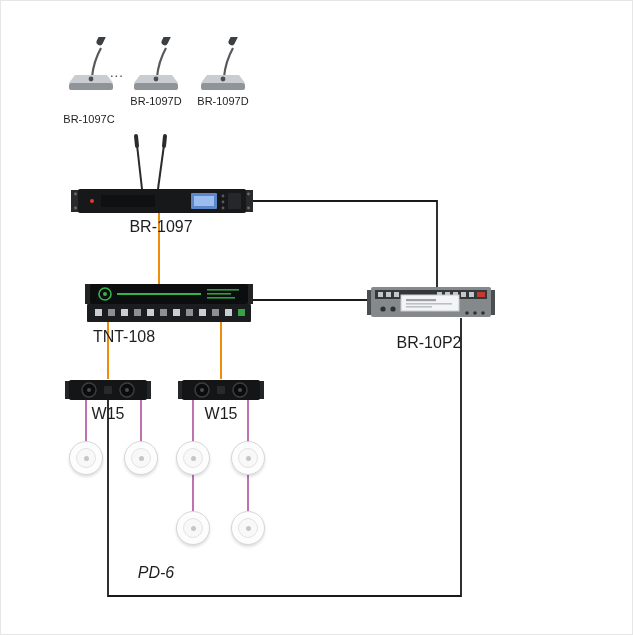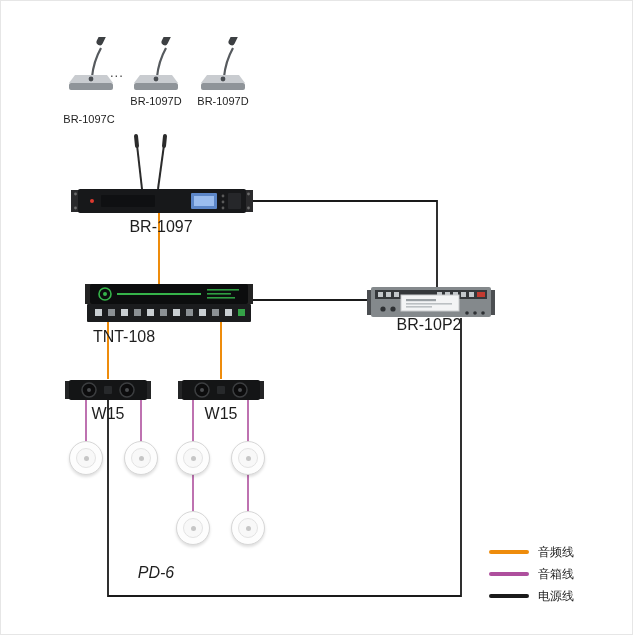--- a/index.html
+++ b/index.html
@@ -133,21 +133,21 @@
     <rect x="34" y="10" width="58" height="16" fill="#f3f4f5" stroke="#c9cccd" stroke-width="1"></rect>
     <rect x="39" y="14" width="30" height="2.2" fill="#9aa0a4"></rect>
     <rect x="39" y="18" width="46" height="1.6" fill="#bcc0c3"></rect>
     <rect x="39" y="21" width="26" height="1.6" fill="#bcc0c3"></rect>
     <circle cx="16" cy="24" r="2.6" fill="#2e3134"></circle>
     <circle cx="26" cy="24" r="2.6" fill="#2e3134"></circle>
     <circle cx="100" cy="28" r="1.8" fill="#2e3134"></circle>
     <circle cx="108" cy="28" r="1.8" fill="#2e3134"></circle>
     <circle cx="116" cy="28" r="1.8" fill="#2e3134"></circle>
   </svg>
-  <div class="label" style="left:388px; top:315px; width:80px;">BR-10P2</div>
+  <div class="label" style="left:388px; top:333px; width:80px;">BR-10P2</div>
 
   <svg class="device" style="left:64px; top:377px;" width="86" height="24" viewBox="0 0 86 24">
     <rect x="0" y="3" width="5" height="18" fill="#242526"></rect>
     <rect x="81" y="3" width="5" height="18" fill="#242526"></rect>
     <rect x="4" y="2" width="78" height="20" rx="2" fill="#141516"></rect>
     <circle cx="24" cy="12" r="7" fill="#0c0c0d" stroke="#3c3e40" stroke-width="1.5"></circle>
     <circle cx="24" cy="12" r="2" fill="#4a4c4e"></circle>
     <circle cx="62" cy="12" r="7" fill="#0c0c0d" stroke="#3c3e40" stroke-width="1.5"></circle>
     <circle cx="62" cy="12" r="2" fill="#4a4c4e"></circle>
     <rect x="39" y="8" width="8" height="8" rx="1" fill="#27292b"></rect>
@@ -167,34 +167,14 @@
 
   <div class="speaker" style="left:68px;  top:440px;"></div>
   <div class="speaker" style="left:123px; top:440px;"></div>
   <div class="speaker" style="left:175px; top:440px;"></div>
   <div class="speaker" style="left:230px; top:440px;"></div>
   <div class="speaker" style="left:175px; top:510px;"></div>
   <div class="speaker" style="left:230px; top:510px;"></div>
 
   <div class="label" style="left:120px; top:563px; width:70px;font-style:italic;">PD-6</div>
 
-  <div class="legend" style="left:488px; top:540px;">
-    <div class="legend-row">
-      <svg width="40" height="6">
-        <rect y="1" width="40" height="4" rx="2" fill="#EE8C0C"></rect>
-      </svg>
-      <span class="legend-label">音频线</span>
-    </div>
-    <div class="legend-row">
-      <svg width="40" height="6">
-        <rect y="1" width="40" height="4" rx="2" fill="#AE4F9D"></rect>
-      </svg>
-      <span class="legend-label">音箱线</span>
-    </div>
-    <div class="legend-row">
-      <svg width="40" height="6">
-        <rect y="1" width="40" height="4" rx="2" fill="#1A1A1A"></rect>
-      </svg>
-      <span class="legend-label">电源线</span>
-    </div>
-  </div>
 
 </div>
 
 </body></html>

